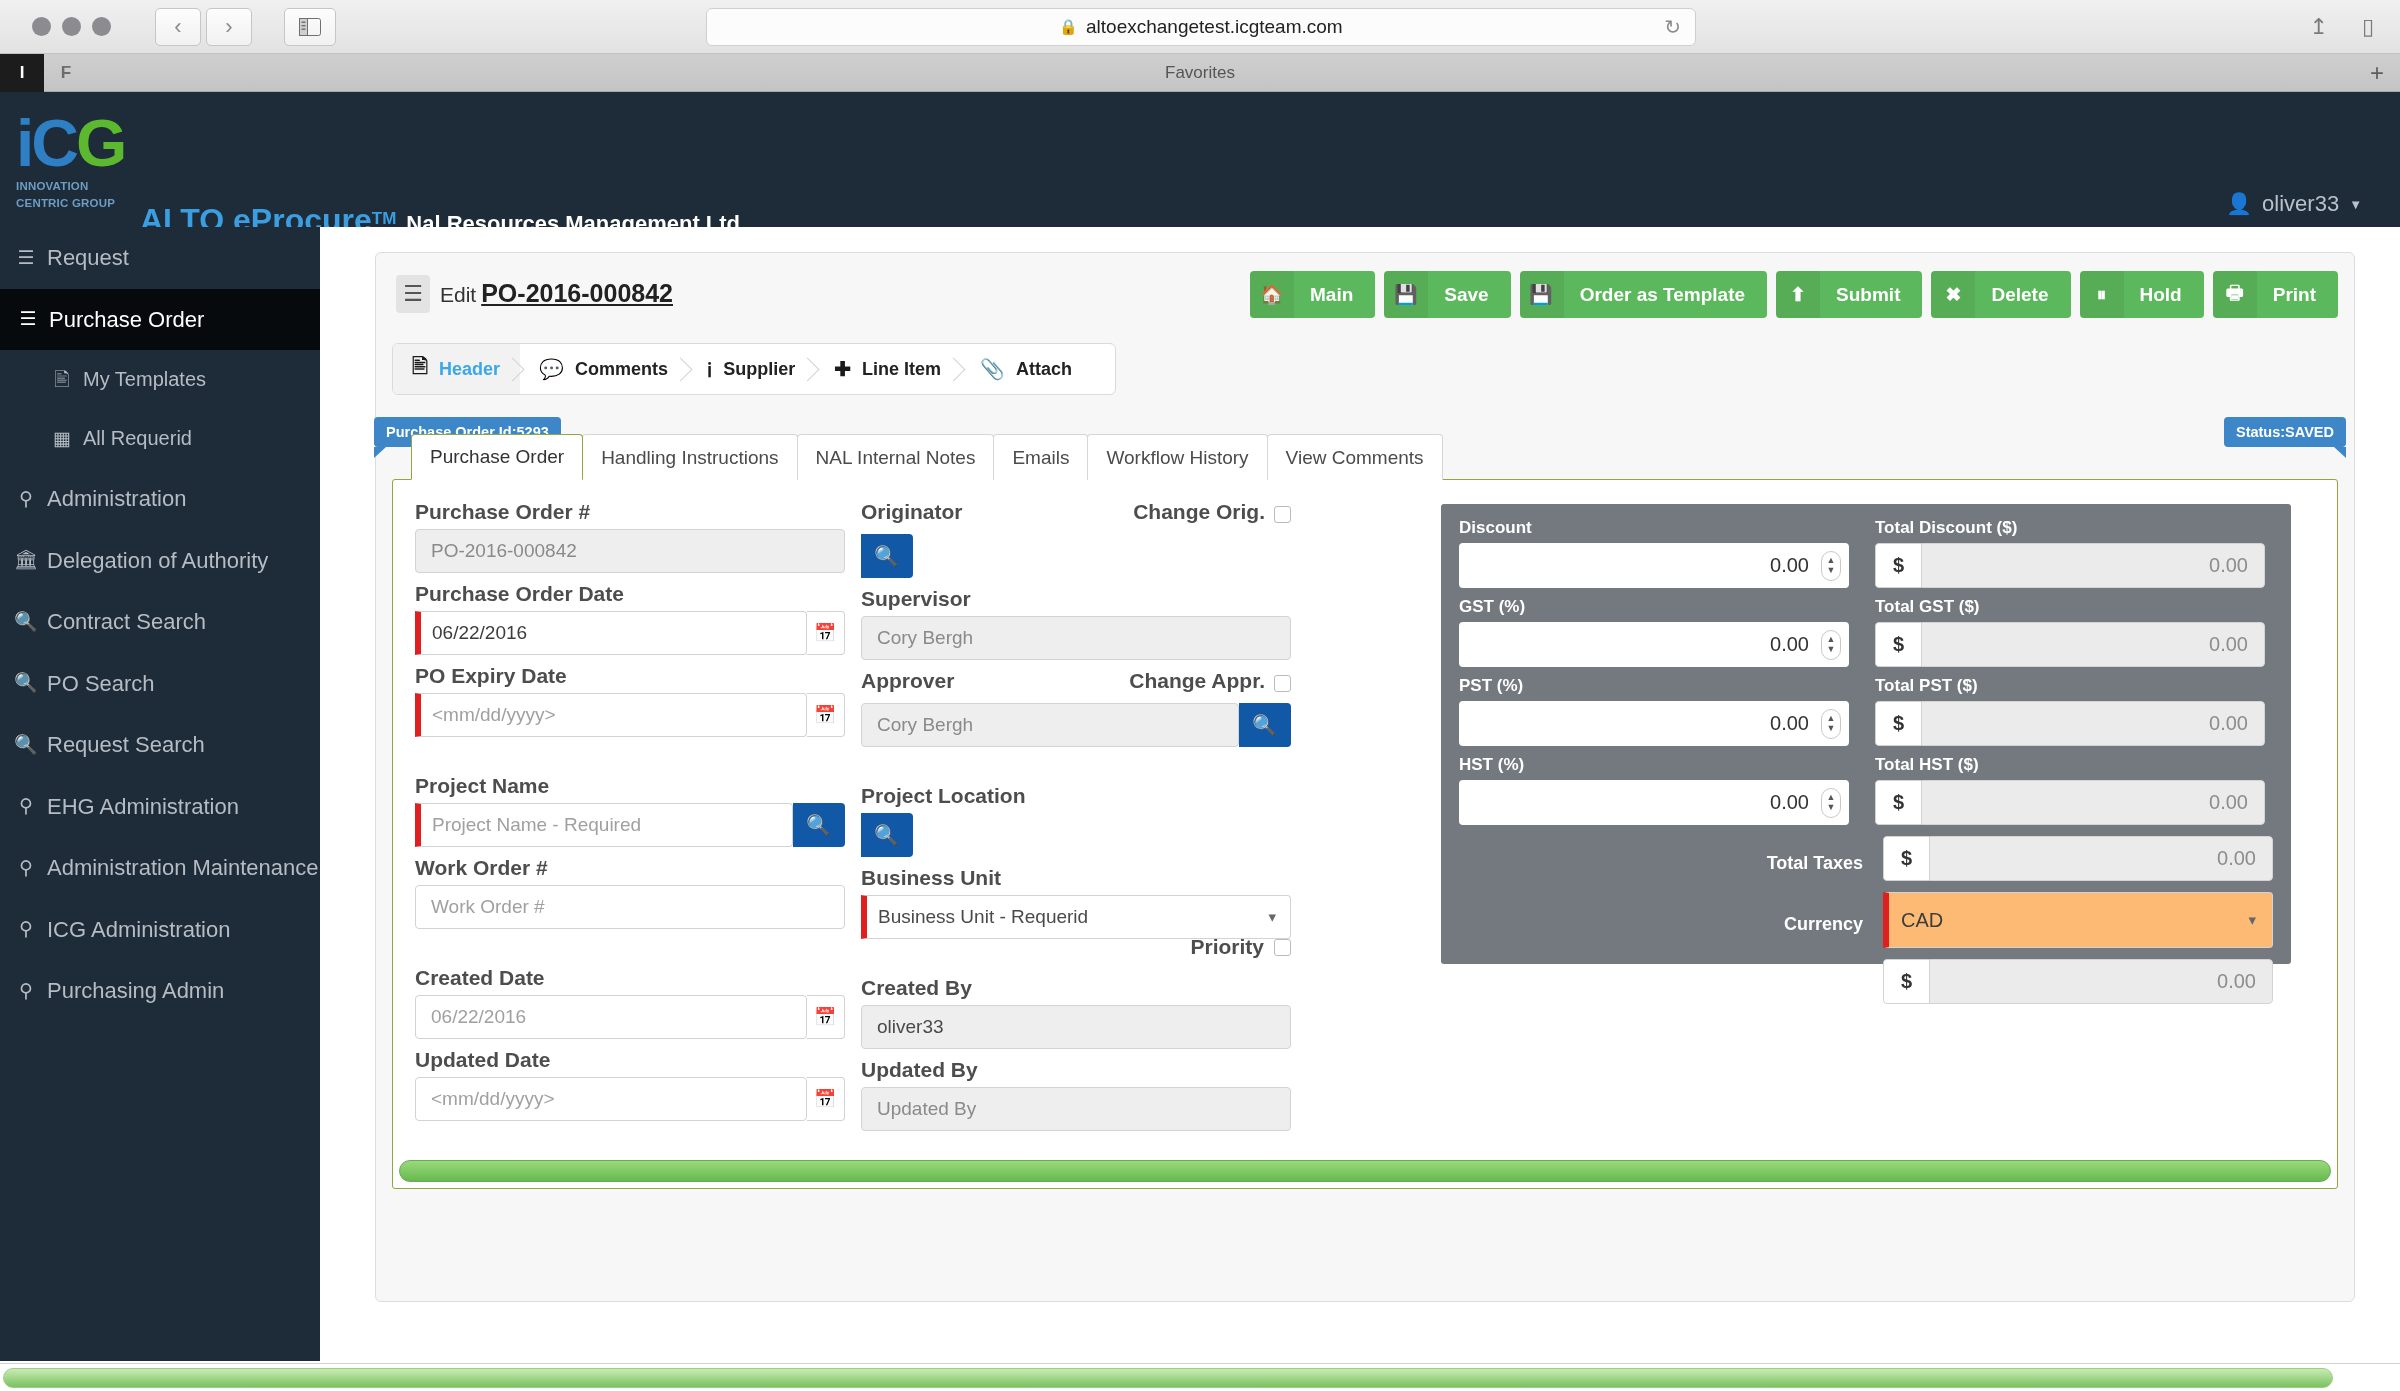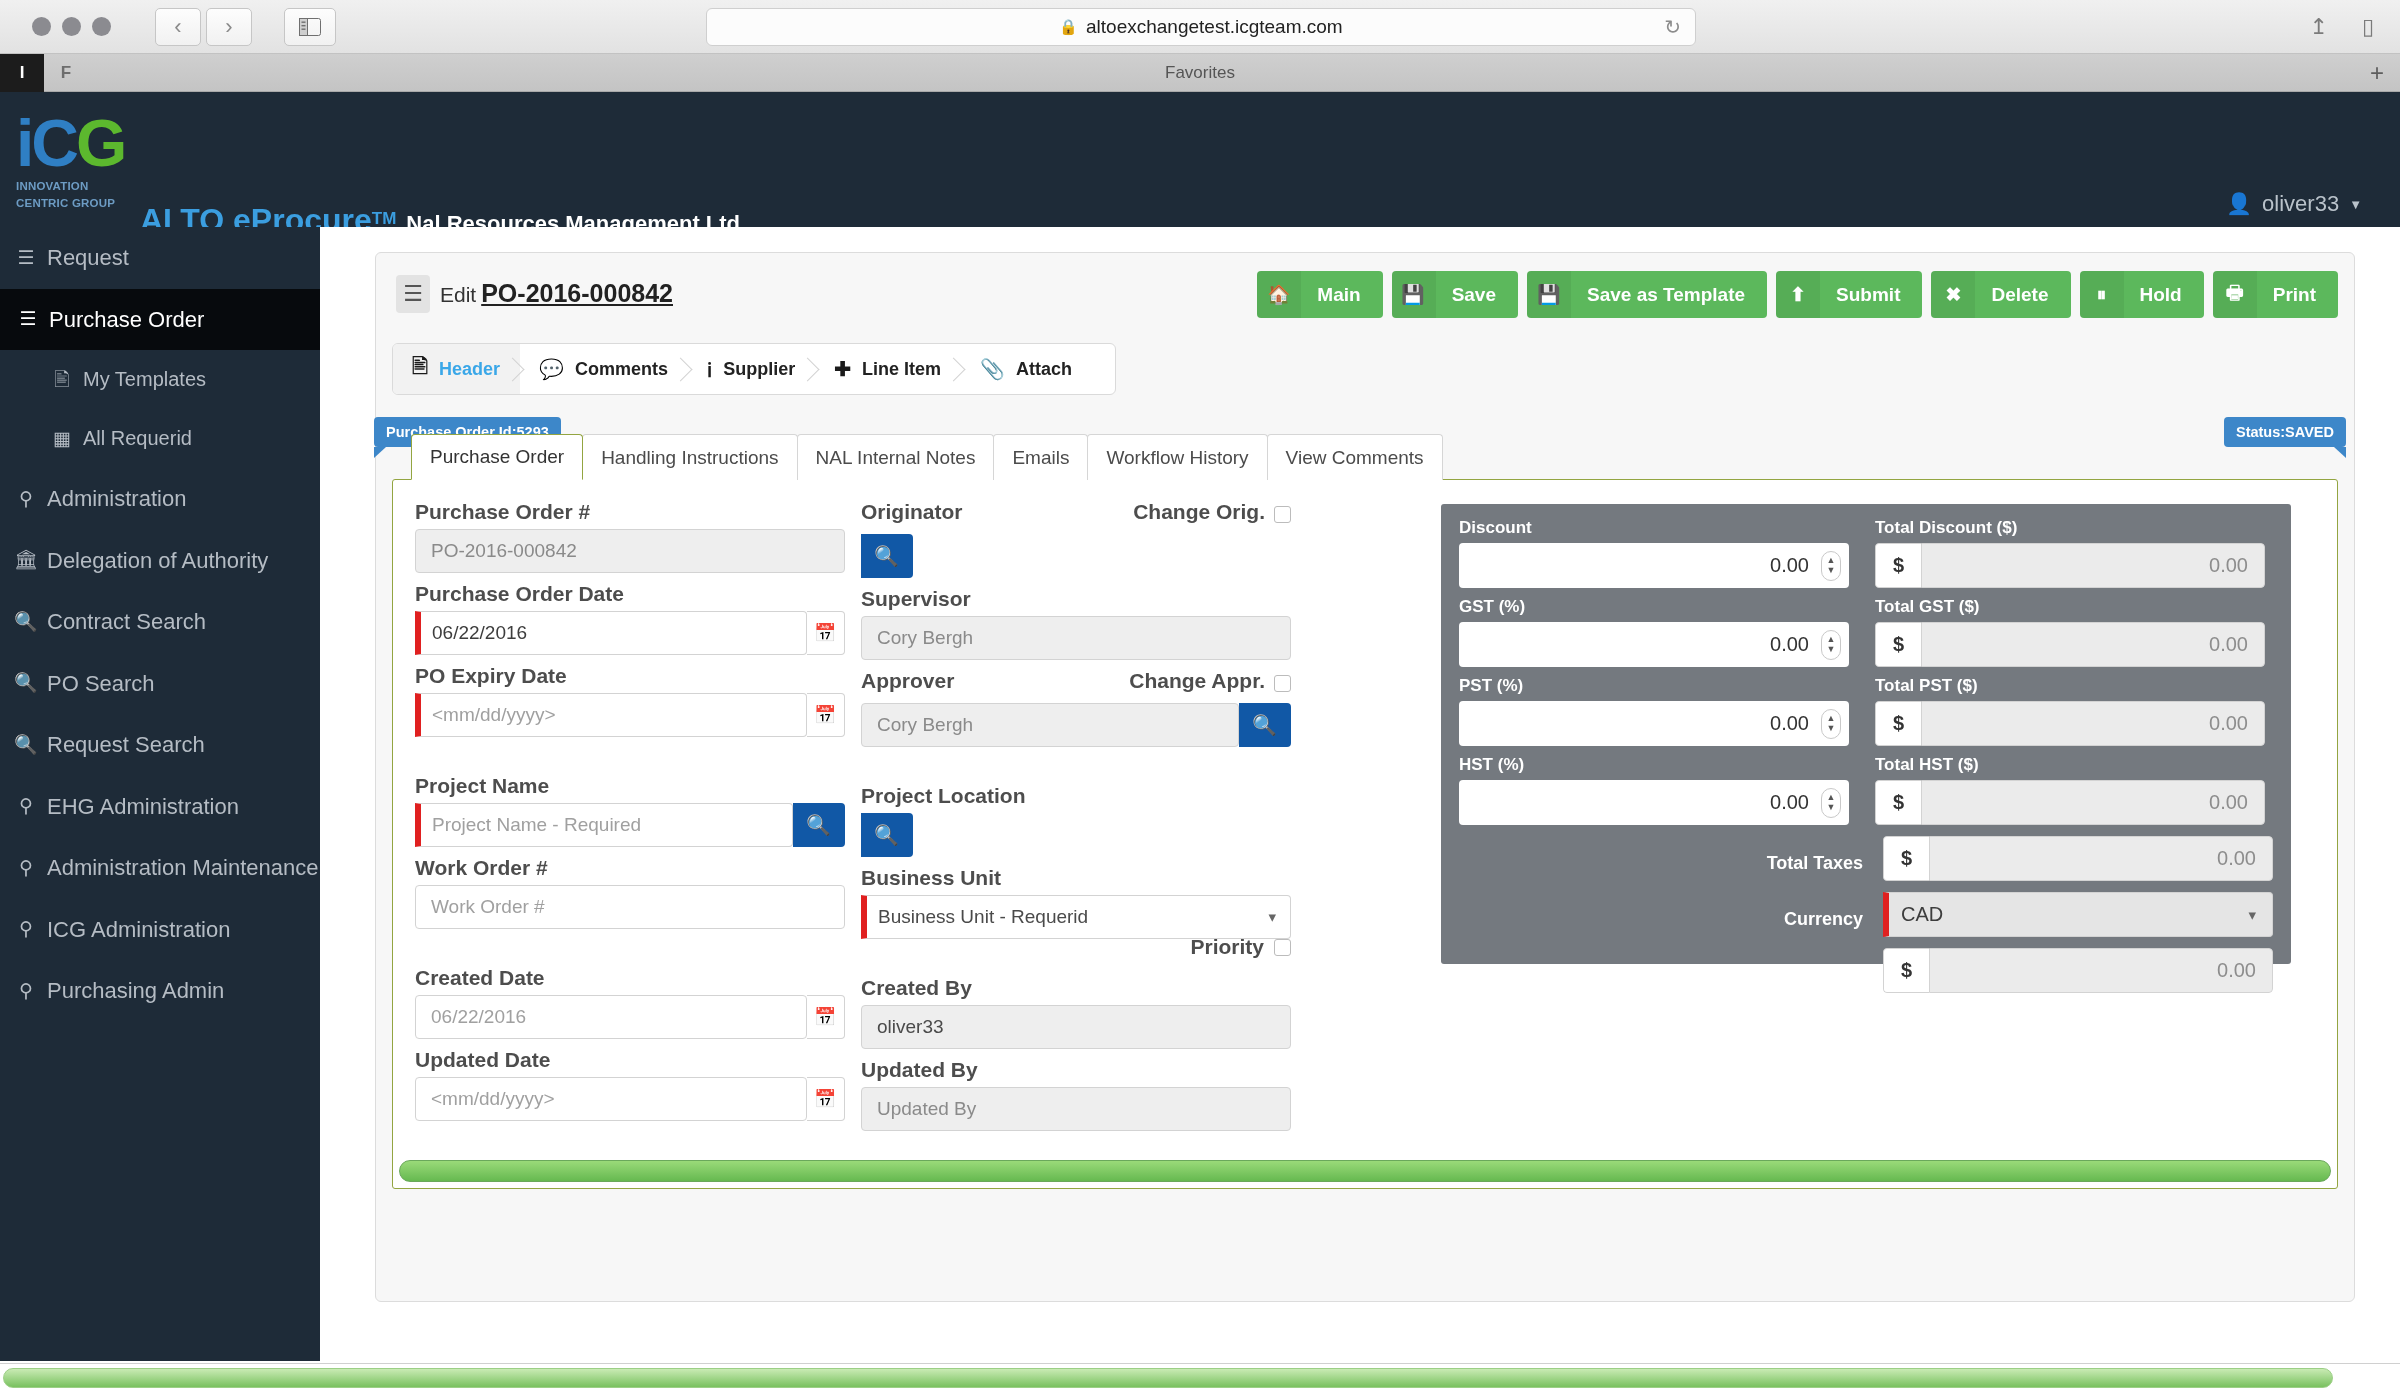--- a/index.html
+++ b/index.html
@@ -300,21 +300,21 @@
   .tot-row {
     display: flex; align-items: center; justify-content: flex-end;
     gap: 20px; margin-top: 2px;
   }
   .tot-row .rlabel {
     font-size: 18px; font-weight: bold; color: #fff; text-align: center;
     white-space: nowrap;
   }
   .tot-row .rfield { width: 390px; }
   .cur-sel {
-    height: 45px; background: #e5e5e5; border: 1px solid #d3d3d3;
+    height: 56px; background: #fdba74; border: 1px solid #d3d3d3;
     border-left: 6px solid #e02020; border-radius: 0 4px 4px 0;
     display: flex; align-items: center; padding-left: 12px;
     font-size: 20px; color: #3d3d3d; position: relative; margin-bottom: 9px;
   }
   .cur-sel .chev { position: absolute; right: 16px; font-size: 15px; color: #666; }
 
   
   #inner-green {
     position: absolute; left: 6px; right: 6px; bottom: 6px; height: 22px;
     background: linear-gradient(#9ada79, #66b950);
@@ -456,21 +456,21 @@
           <div class="act-btn" style="background: rgb(92, 184, 92);">
             <span class="ico">🏠</span>
             <span class="lbl">Main</span>
           </div>
           <div class="act-btn" style="background: rgb(92, 184, 92);">
             <span class="ico">💾</span>
             <span class="lbl">Save</span>
           </div>
           <div class="act-btn" style="background: rgb(92, 184, 92);">
             <span class="ico">💾</span>
-            <span class="lbl">Save as Template</span>
+            <span class="lbl">Order as Template</span>
           </div>
           <div class="act-btn" style="background: rgb(92, 184, 92);">
             <span class="ico">⬆</span>
             <span class="lbl">Submit</span>
           </div>
           <div class="act-btn" style="background: rgb(92, 184, 92);">
             <span class="ico">✖</span>
             <span class="lbl">Delete</span>
           </div>
           <div class="act-btn" style="background: rgb(92, 184, 92);">

